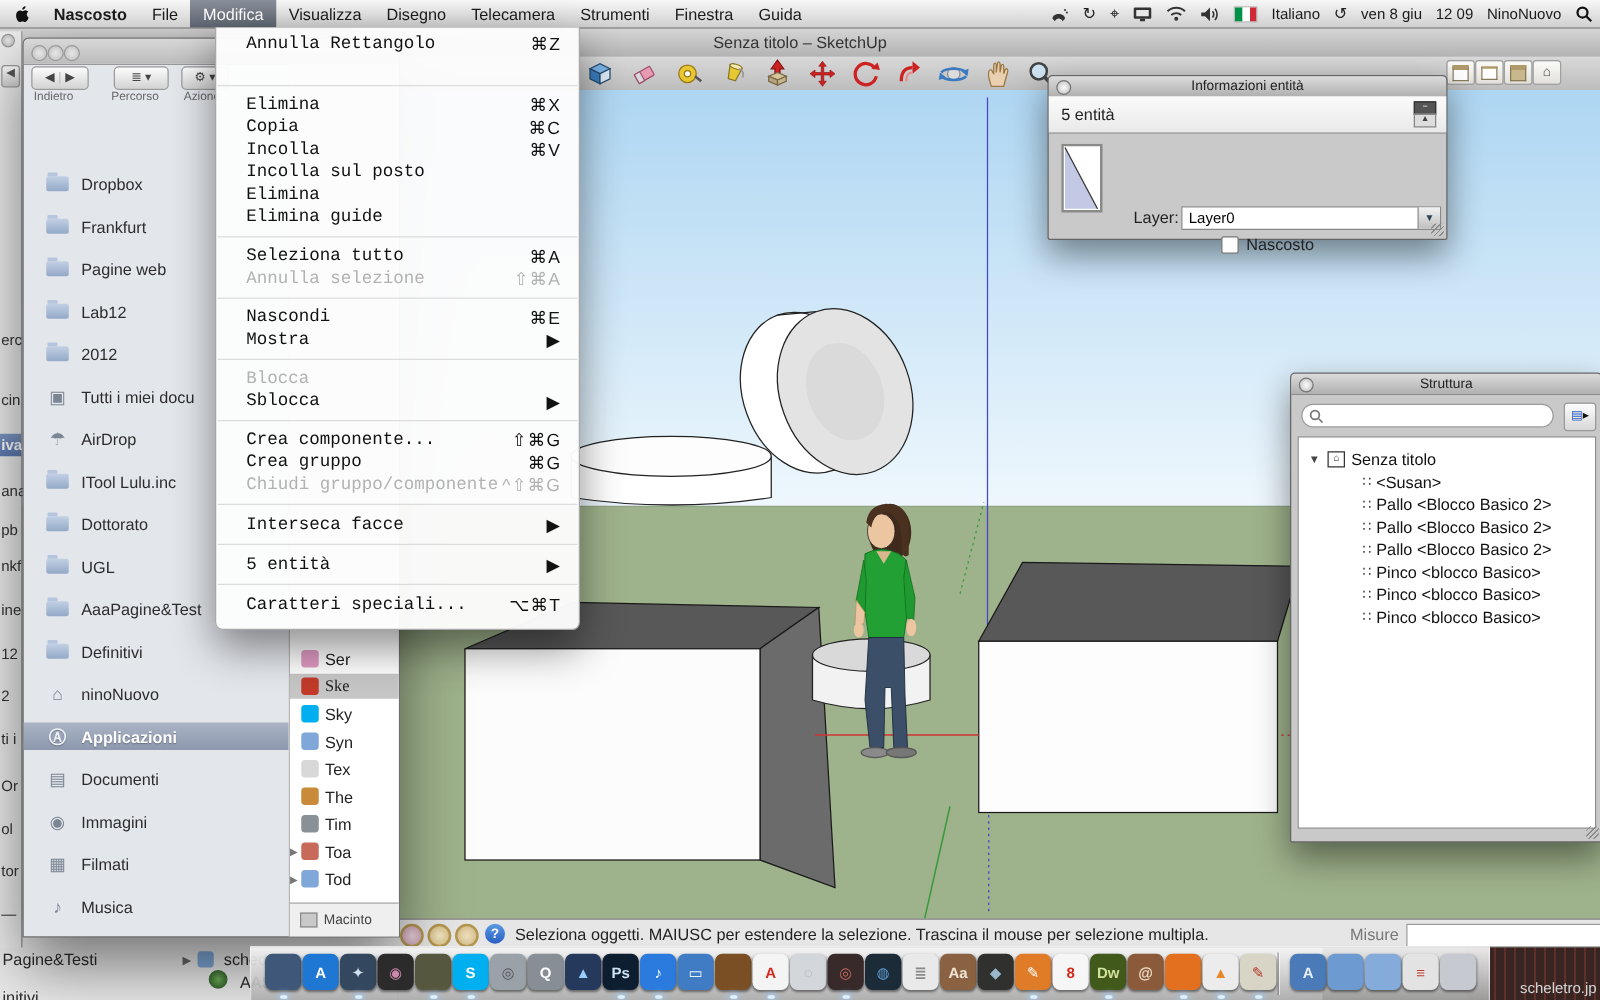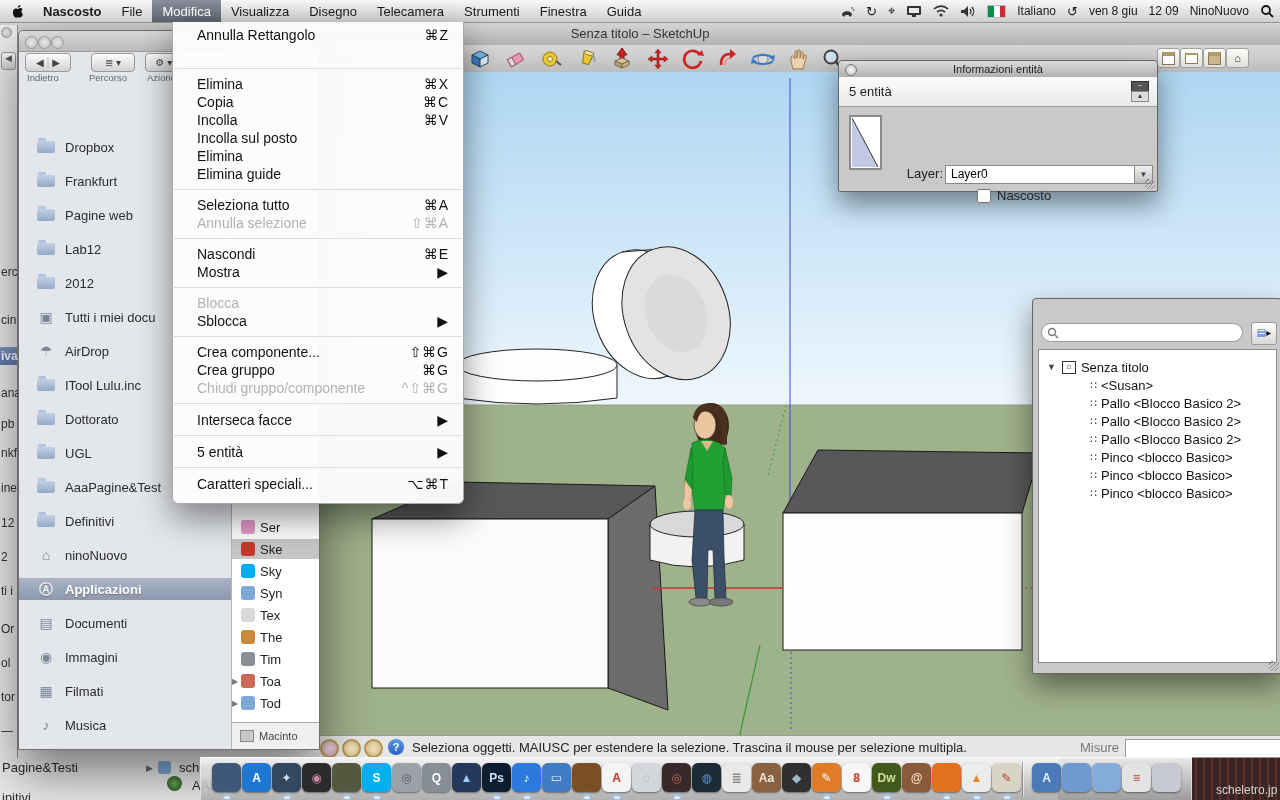--- a/index.html
+++ b/index.html
@@ -15,21 +15,21 @@
   .mb-item.active{background:linear-gradient(#8a909b,#5d646f);color:#fff;}
   #mb-right{position:absolute;right:6px;top:0;height:22px;display:flex;align-items:center;gap:11px;font-size:12px;}
   .st-ic{font-size:13px;color:#222;}
   .flag{width:17px;height:11px;border:1px solid #bbb;display:flex;}
   .flag div{flex:1;}
   
   #editmenu{left:172px;top:22px;width:290px;height:481px;z-index:60;
     background:rgba(252,252,252,.97);border:1px solid #a9a9a9;border-top:none;
     border-radius:0 0 6px 6px;box-shadow:0 14px 34px rgba(0,0,0,.45);font-size:14px;color:#111;}
   .mi{position:absolute;left:5px;right:5px;height:18px;display:flex;align-items:center;}
-  .mi .lab{padding-left:19px;}
+  .mi .lab{padding-left:19px;font-family:Liberation Mono, monospace;}
   .mi .sc{margin-left:auto;padding-right:9px;letter-spacing:1px;}
   .mi.dis{color:#b2b2b2;}
   .msep{position:absolute;left:1px;right:1px;height:1px;background:#dcdcdc;}
   
   #su-title{left:0;top:22px;width:1280px;height:23px;z-index:1;
     background:linear-gradient(#d6d6d6,#b3b3b3);border-bottom:1px solid #7d7d7d;
     text-align:center;line-height:23px;font-size:13px;color:#333;}
   #su-toolbar{left:0;top:45px;width:1280px;height:27px;z-index:1;
     background:linear-gradient(#d9d9d9,#bdbdbd);border-bottom:1px solid #8a8a8a;}
   .tool{position:absolute;top:2px;width:24px;height:24px;}
@@ -65,21 +65,21 @@
   .f-lab{position:absolute;top:41px;font-size:9.5px;color:#666;}
   .sb-row{position:absolute;left:0;width:210px;height:22px;display:flex;align-items:center;font-size:13px;color:#2c2c2c;}
   .sb-row .ic{margin-left:16px;margin-right:8px;width:22px;display:flex;justify-content:center;}
   .sb-row.sel{background:linear-gradient(#aab4c5,#8d98ae);color:#fff;text-shadow:0 1px 1px rgba(0,0,0,.3);
     width:212px;font-weight:bold;}
   .fold{width:18px;height:12px;background:linear-gradient(#c2d0e4,#93a9c8);border-radius:2px;position:relative;}
   .fold:before{content:"";position:absolute;left:1px;top:-3px;width:8px;height:3px;background:#b5c5dd;border-radius:1px 1px 0 0;}
   .gly{font-size:14px;color:#7b8594;line-height:14px;}
   #f-files{position:absolute;left:212px;top:20px;width:87px;height:698px;background:#fff;border-left:1px solid #b5b5b5;}
   .fr{position:absolute;left:0;width:87px;height:20px;display:flex;align-items:center;font-size:13px;color:#222;}
-  .fr.sel{background:#c6c6c6;}
+  .fr.sel{background:#c6c6c6;font-family:Liberation Serif, serif;}
   .fr .fic{width:14px;height:14px;border-radius:3px;margin-right:5px;flex:none;}
   .fr .tri{width:9px;font-size:8px;color:#777;flex:none;}
   #f-footer{position:absolute;left:0;bottom:0;width:87px;height:26px;background:#efefef;
     border-top:1px solid #aaa;display:flex;align-items:center;font-size:11px;color:#444;}
   
   #lstrip{left:0;top:25px;width:17px;height:733px;z-index:5;background:#ececec;border-right:1px solid #909090;font-size:12px;color:#333;}
   #lstrip span{position:absolute;left:1px;white-space:nowrap;}
   #lstrip .hlrow{position:absolute;left:0;width:17px;height:18px;background:linear-gradient(#7f97c4,#5d7ab1);}
   #lstrip .hl{color:#fff;font-weight:bold;}
   #bpatch-l{left:0;top:748px;width:318px;height:52px;z-index:2;background:#e9e9e9;}
@@ -481,20 +481,24 @@
       <span class="val">Layer0</span>
       <span class="btn">▼</span>
     </div>
     <span class="cb"></span>
     <span class="fieldlab" style="left:158px;top:81px">Nascosto</span>
   </div>
   <div class="grip"></div>
 </div>
 
 <div class="panel abs" style="left:1032px;top:298px;width:248px;height:374px">
+  <div class="p-title">
+    <span class="p-close"></span>
+    <span>Struttura</span>
+  </div>
   <svg style="position:absolute;left:14px;top:28px;z-index:2" width="12" height="12">
     <circle cx="5" cy="5" r="3.5" fill="none" stroke="#777" stroke-width="1.4"></circle>
       <line x1="8" y1="8" x2="11" y2="11" stroke="#777" stroke-width="1.4"></line>
   </svg>
   <input id="ol-search" placeholder="" style="">
   <div style="position:absolute;left:218px;top:23px;width:24px;height:21px;background:linear-gradient(#fdfdfd,#d8d8d8);border:1px solid #999;border-radius:3px;text-align:center;font-size:10px;line-height:20px;color:#2a5fc2">▤<span style="color:#111">▸</span></div>
   <div id="ol-tree">
     <div class="tr-row" style="top:8px">
       <span style="margin-left:8px;font-size:9px;color:#444">▼</span>
       <span style="margin:0 5px 0 6px;width:12px;height:11px;border:1px solid #333;font-size:8px;line-height:10px;text-align:center;flex:none">⌂</span>

